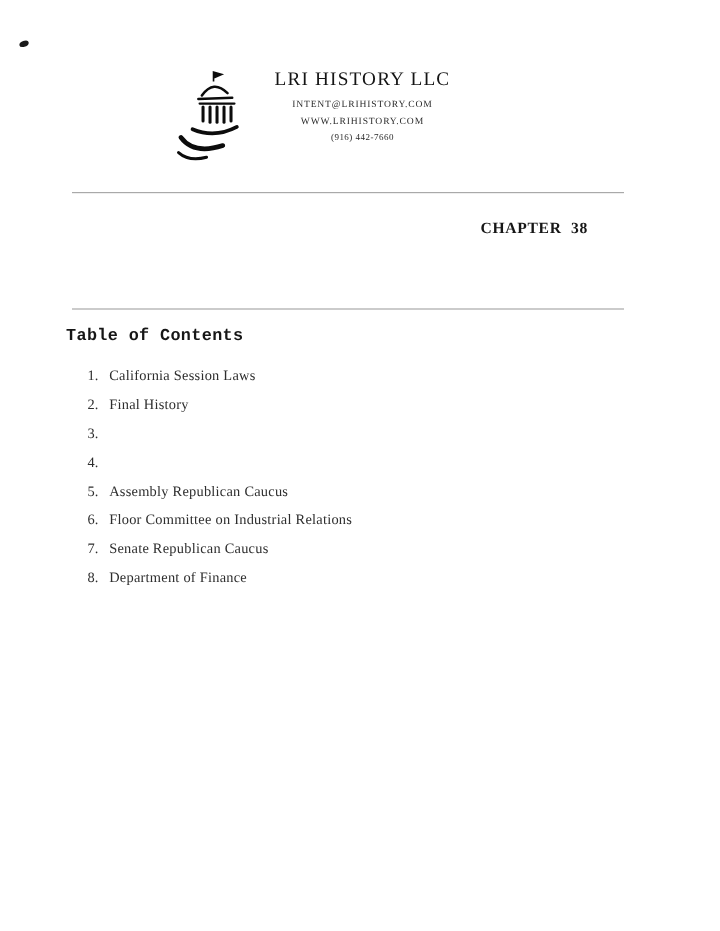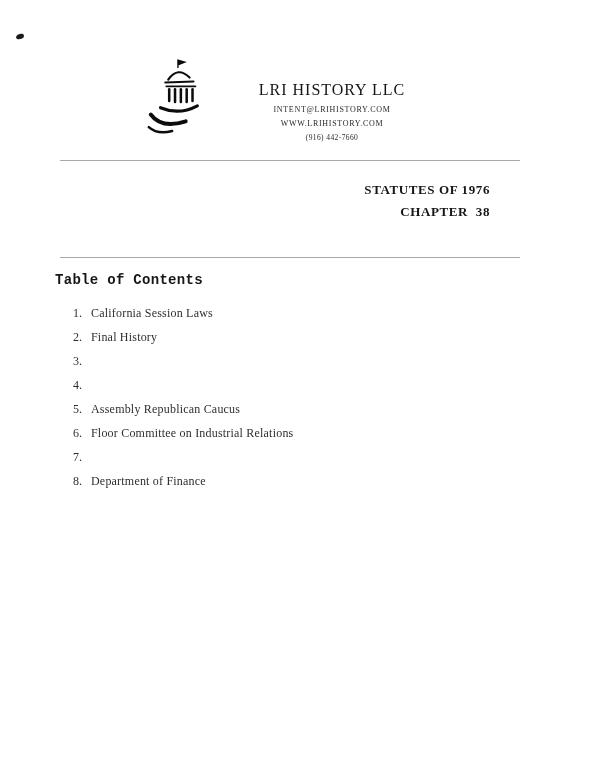--- a/index.html
+++ b/index.html
@@ -28,22 +28,22 @@
     border-radius: 60% 40% 55% 45%;
     transform: rotate(-12deg);
   }
 
   
   .header-group {
     position: absolute;
     left: 140px;
     top: 58px;
     display: flex;
-    align-items: flex-end;
-    gap: 30px;
+    align-items: flex-start;
+    gap: 0;
   }
   .logo-wrap {
     width: 72px;
     height: 84px;
     display: flex;
     align-items: center;
     justify-content: center;
   }
   .contact-block {
     width: 180px;
@@ -160,21 +160,20 @@
       <div class="company-name">LRI HISTORY LLC</div>
       <div class="contact-line">INTENT@LRIHISTORY.COM</div>
       <div class="contact-line">WWW.LRIHISTORY.COM</div>
       <div class="contact-line phone">(916) 442-7660</div>
     </div>
   </div>
 
   <div class="rule rule-1"></div>
 
   <div class="ref-block">
-    <div class="ref-line">STATUTES OF 1976</div>
     <div class="ref-line">CHAPTER  38</div>
   </div>
 
   <div class="rule rule-2"></div>
 
   <div class="toc-heading">Table of Contents</div>
 
   <div class="toc-list">
     <div class="toc-item">
       <span class="toc-num">1.</span>
@@ -193,20 +192,21 @@
     <div class="toc-item">
       <span class="toc-num">5.</span>
       <span class="toc-label">Assembly Republican Caucus</span>
     </div>
     <div class="toc-item">
       <span class="toc-num">6.</span>
       <span class="toc-label">Floor Committee on Industrial Relations</span>
     </div>
     <div class="toc-item">
       <span class="toc-num">7.</span>
+      <span class="toc-label">Senate Republican Caucus</span>
     </div>
     <div class="toc-item">
       <span class="toc-num">8.</span>
       <span class="toc-label">Department of Finance</span>
     </div>
   </div>
 
 </div>
 
 </body></html>

